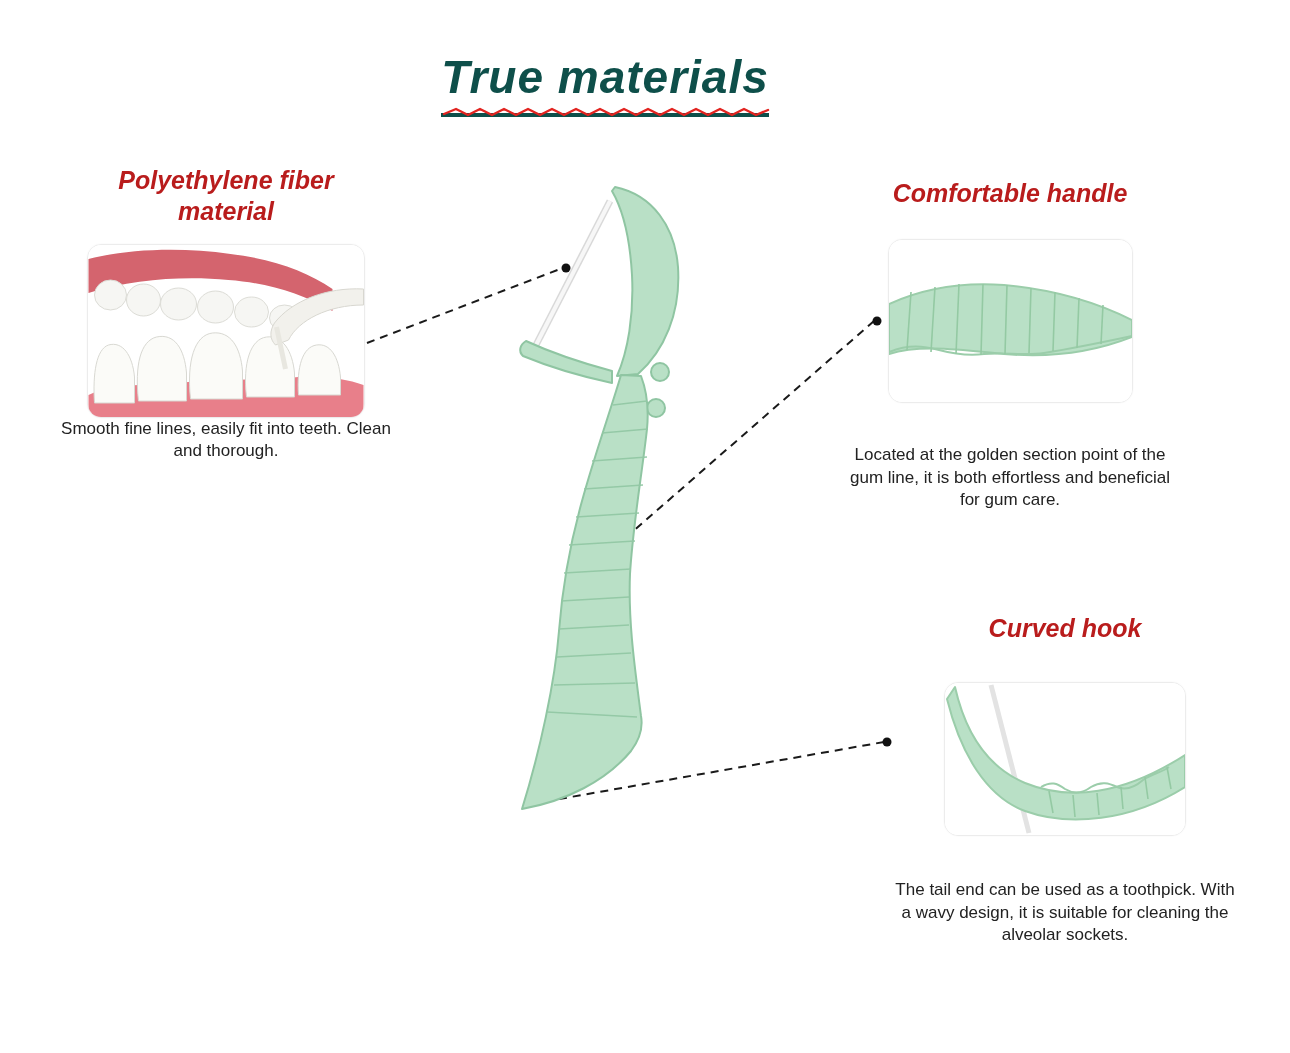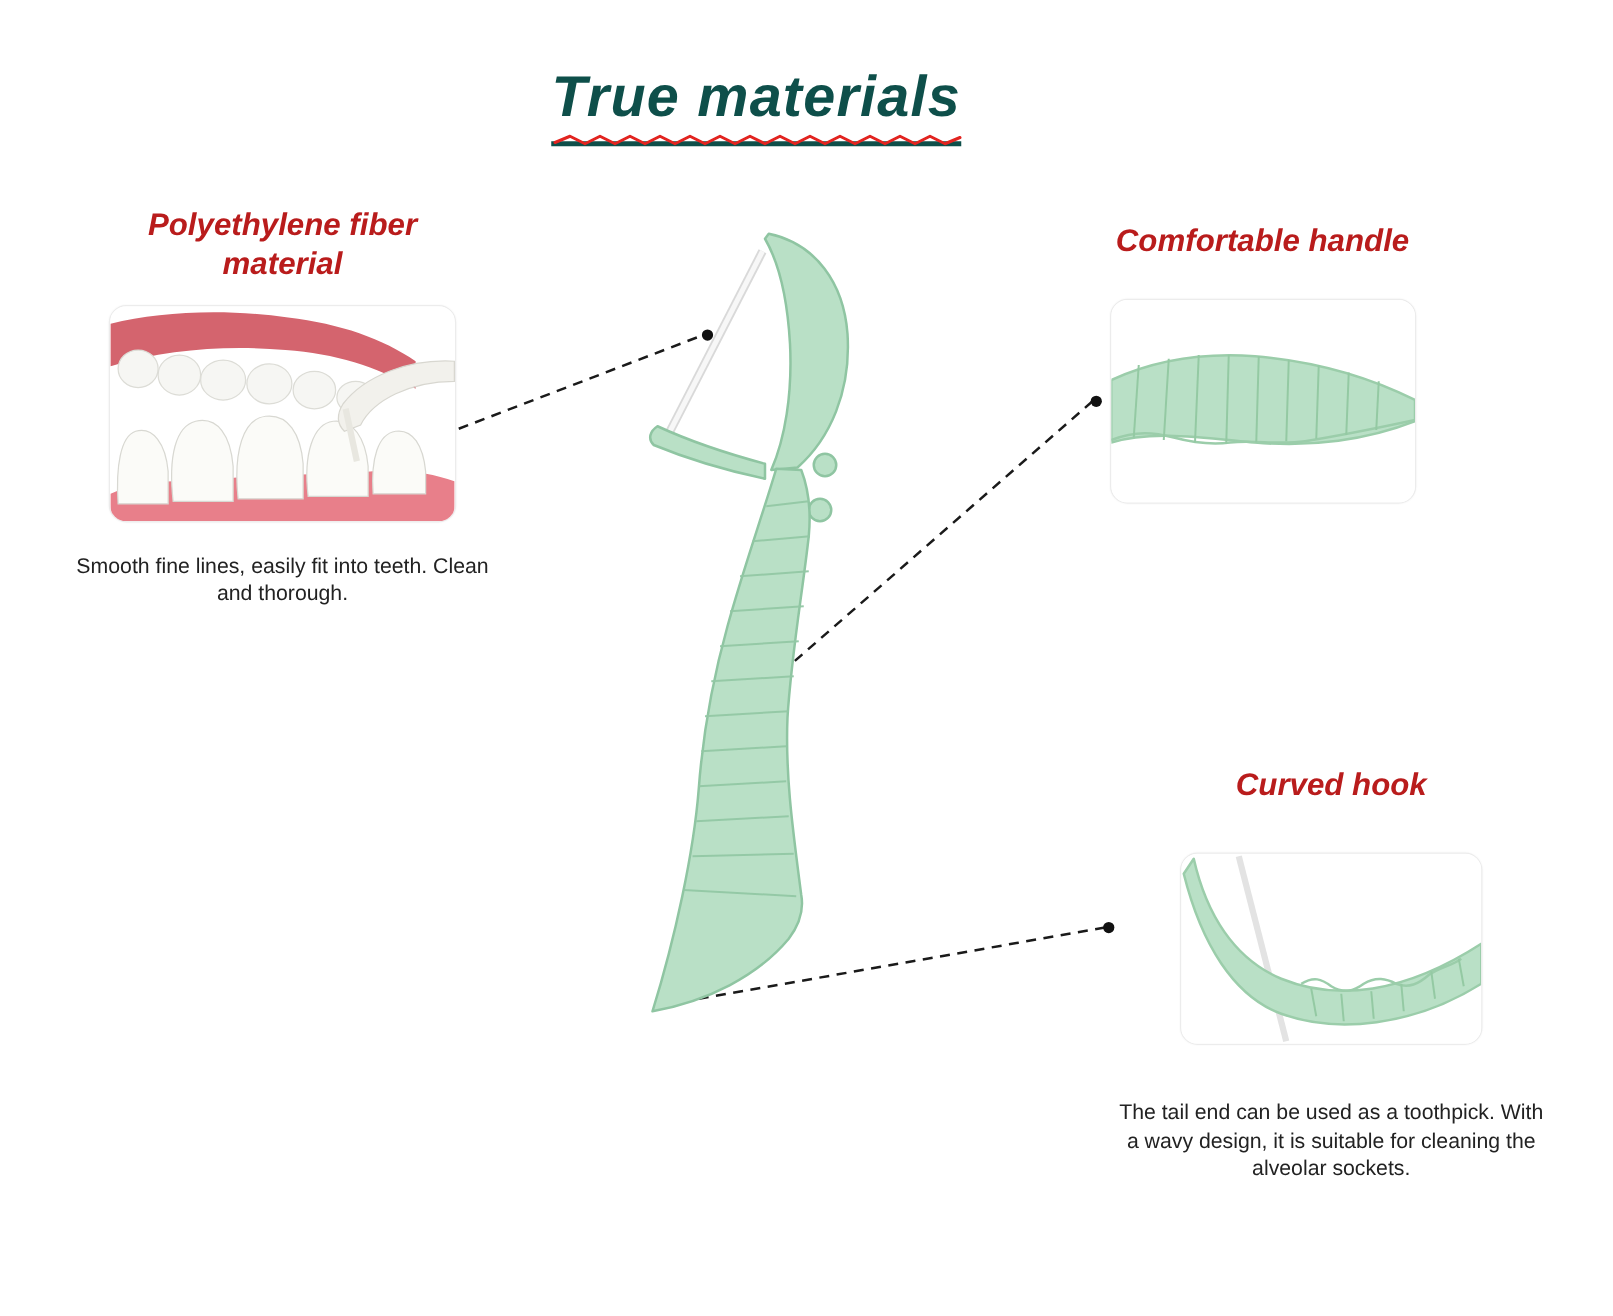--- a/index.html
+++ b/index.html
@@ -23,21 +23,21 @@
   .feature .caption{
     margin:0 auto;font-size:17px;line-height:1.32;color:#222;
   }
   .img-box{
     margin:0 auto;background:#fff;border:1px solid #ececec;border-radius:14px;
     overflow:hidden;box-shadow:0 0 0 1px rgba(0,0,0,0.01);
   }
   .feature-fiber{left:60px;top:165px;width:332px;}
   .feature-fiber h2{width:270px;}
   .feature-fiber .img-box{width:276px;height:172px;margin-top:16px;}
-  .feature-fiber .caption{margin-top:24px;width:330px;}
+  .feature-fiber .caption{width:330px;}
   .feature-handle{left:830px;top:178px;width:360px;}
   .feature-handle .img-box{width:243px;height:162px;margin-top:30px;}
   .feature-handle .caption{margin-top:41px;width:330px;}
   .feature-hook{left:880px;top:613px;width:370px;}
   .feature-hook .img-box{width:240px;height:152px;margin-top:38px;}
   .feature-hook .caption{margin-top:43px;width:340px;}
   .pick{position:absolute;left:470px;top:175px;z-index:2;}
 </style>
 </head>
 <body>
@@ -111,20 +111,21 @@
           <line x1="70" y1="44" x2="67" y2="114"></line>
           <line x1="94" y1="44" x2="92" y2="115"></line>
           <line x1="118" y1="45" x2="116" y2="114"></line>
           <line x1="142" y1="48" x2="140" y2="113"></line>
           <line x1="166" y1="52" x2="164" y2="111"></line>
           <line x1="190" y1="58" x2="188" y2="108"></line>
           <line x1="214" y1="65" x2="212" y2="104"></line>
         </g>
       </svg>
     </div>
+    <p class="caption">Located at the golden section point of the gum line, it is both effortless and beneficial for gum care.</p>
   </section>
 
   <section class="feature feature-hook">
     <h2>Curved hook</h2>
     <div class="img-box">
       <svg width="240" height="152" viewBox="0 0 240 152">
         <rect width="240" height="152" fill="#ffffff"></rect>
         <line x1="46" y1="2" x2="84" y2="150" stroke="#e3e3e3" stroke-width="5"></line>
         <path d="M10,4 C20,48 42,84 80,100 C124,118 178,112 240,72 L240,104 C186,138 124,144 80,128 C42,114 16,72 2,16 Z" fill="#b9e0c6" stroke="#9bcdaa" stroke-width="2" stroke-linejoin="round"></path>
         <path d="M96,104 C106,98 112,100 120,106 C130,112 138,110 146,104 C156,98 164,100 172,104 C182,108 190,104 198,97 C208,90 216,90 224,84" fill="none" stroke="#9bcdaa" stroke-width="2"></path>

